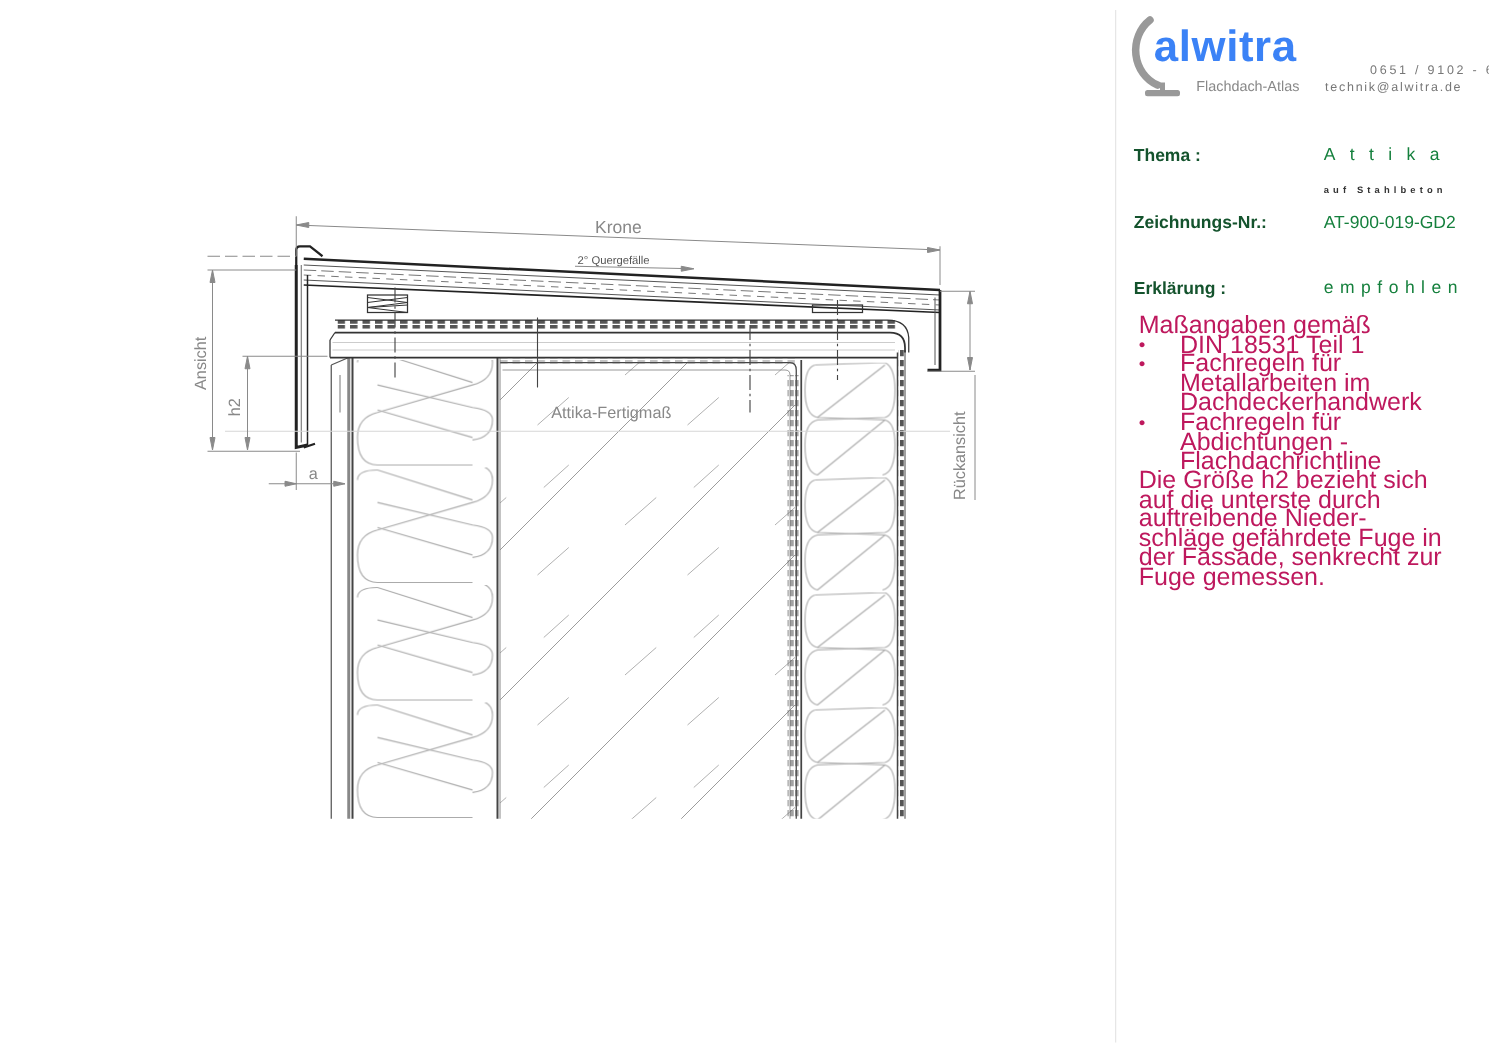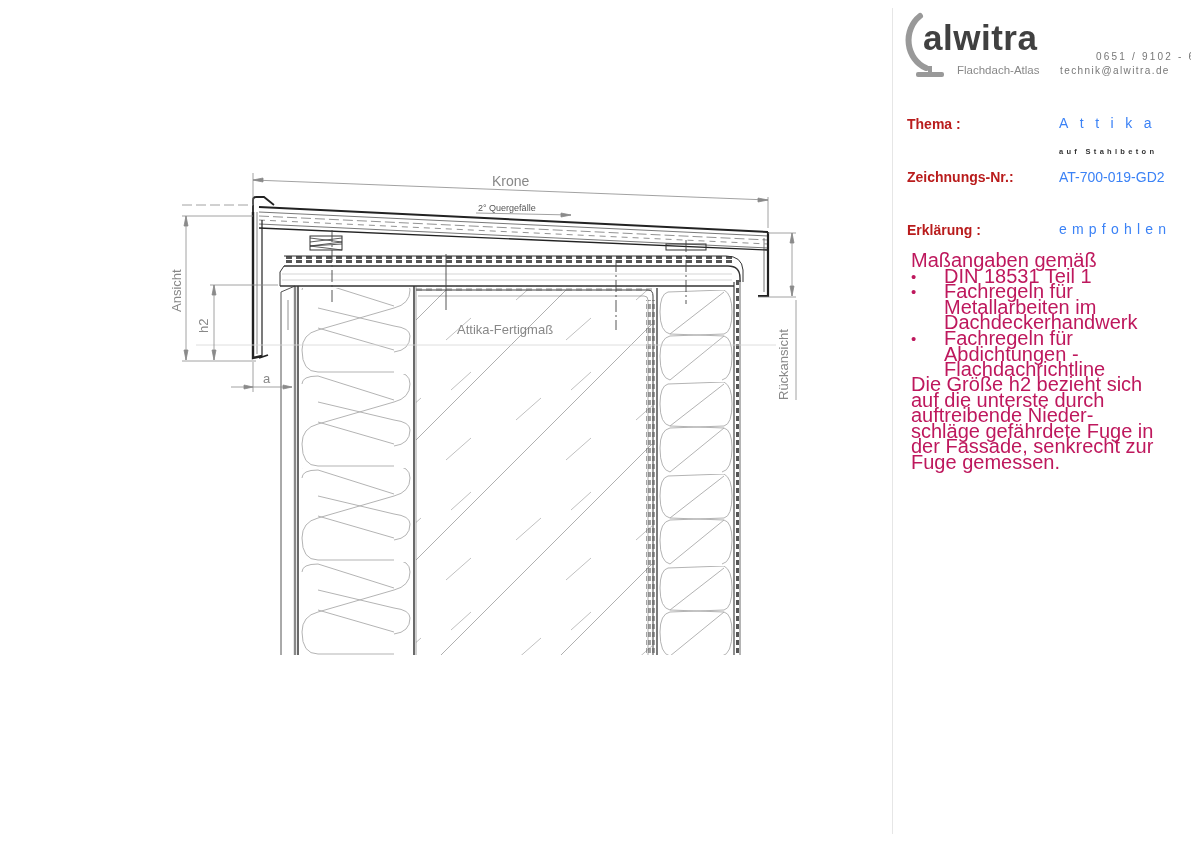--- a/index.html
+++ b/index.html
@@ -1,26 +1,26 @@
 <!DOCTYPE html>
 <html><head>
 <meta charset="utf-8">
 <style>
   html, body { margin:0; padding:0; background:#ffffff; }
   body { width:1191px; height:842px; position:relative; overflow:hidden; font-family:"Liberation Sans", sans-serif; color:#111; }
-  .drawing { position:absolute; left:0; top:0; width:890px; height:712px;margin-left:16px; }
+  .drawing { position:absolute; left:0; top:0; width:890px; height:712px; }
   .divider { position:absolute; left:892px; top:8px; width:1px; height:826px; background:#e6e6e6; }
   .panel { position:absolute; left:907px; top:0; width:284px; height:842px; }
   .logo { position:absolute; left:0; top:10px; width:284px; height:70px; }
-  .logo-word { position:absolute; left:16px; top:8px; font-size:35px; font-weight:bold; color:#404040; letter-spacing:0.5px; font-family:"Liberation Sans", sans-serif;text-align:right; }
+  .logo-word { position:absolute; left:16px; top:8px; font-size:35px; font-weight:bold; color:#3b82f6; letter-spacing:0.5px; font-family:"Liberation Sans", sans-serif;text-align:right; }
   .logo-sub { position:absolute; left:50px; top:54px; font-size:11.5px; color:#888; }
   .logo-phone { position:absolute; left:153px; top:41px; font-size:10px; color:#777; letter-spacing:2.2px; white-space:nowrap;margin-left:36px; }
   .logo-mail { position:absolute; left:153px; top:55px; font-size:10px; color:#777; letter-spacing:1.4px; white-space:nowrap; }
-  .row-label { position:absolute; left:0; font-size:14px; font-weight:bold; color:#b91c1c; }
-  .row-value { position:absolute; left:152px; font-size:14px; color:#3b82f6; white-space:nowrap; }
+  .row-label { position:absolute; left:0; font-size:14px; font-weight:bold; color:#14532d; }
+  .row-value { position:absolute; left:152px; font-size:14px; color:#15803d; white-space:nowrap; }
   .spaced-lg { letter-spacing:11.5px; }
   .spaced-md { letter-spacing:5.2px; }
   .spaced-sm { font-size:7.5px; letter-spacing:3.3px; font-weight:bold; color:#333; }
   .txt { position:absolute; left:4px; font-size:20px; line-height:15.6px; color:#be185d; width:284px; }
   ul.bul { list-style:none; margin:0; padding:0; }
   ul.bul li { position:relative; padding-left:33px; }
   ul.bul li::before { content:"\2022"; position:absolute; left:0; top:0; font-size:15px; }
   .tbl { position:absolute; left:0; font-size:14px; line-height:16.8px; }
   .tbl .c1 { position:absolute; left:0; white-space:nowrap; }
   .tbl .c2 { position:absolute; left:130px; white-space:nowrap; }
@@ -183,21 +183,21 @@
     <div class="logo-sub">Flachdach-Atlas</div>
     <div class="logo-phone">0651 / 9102 - 693</div>
     <div class="logo-mail">technik@alwitra.de</div>
   </div>
 
   <div class="row-label" style="top:116px;">Thema :</div>
   <div class="row-value spaced-lg" style="top:115px;">Attika</div>
   <div class="row-value spaced-sm" style="top:135px;margin-top:12px;">auf Stahlbeton</div>
 
   <div class="row-label" style="top:169px;">Zeichnungs-Nr.:</div>
-  <div class="row-value" style="top:169px;">AT-700-019-GD2</div>
+  <div class="row-value" style="top:169px;">AT-900-019-GD2</div>
 
   <div class="row-label" style="top:222px;">Erklärung :</div>
   <div class="row-value spaced-md" style="top:221px;">empfohlen</div>
 
   <div class="txt" style="top:253px;">
     <div>Maßangaben gemäß</div>
     <ul class="bul">
       <li>DIN 18531 Teil 1</li>
       <li style="width:230px;">Fachregeln für Metallarbeiten im Dachdeckerhandwerk</li>
       <li style="width:220px;">Fachregeln für Abdichtungen - Flachdachrichtline</li>

